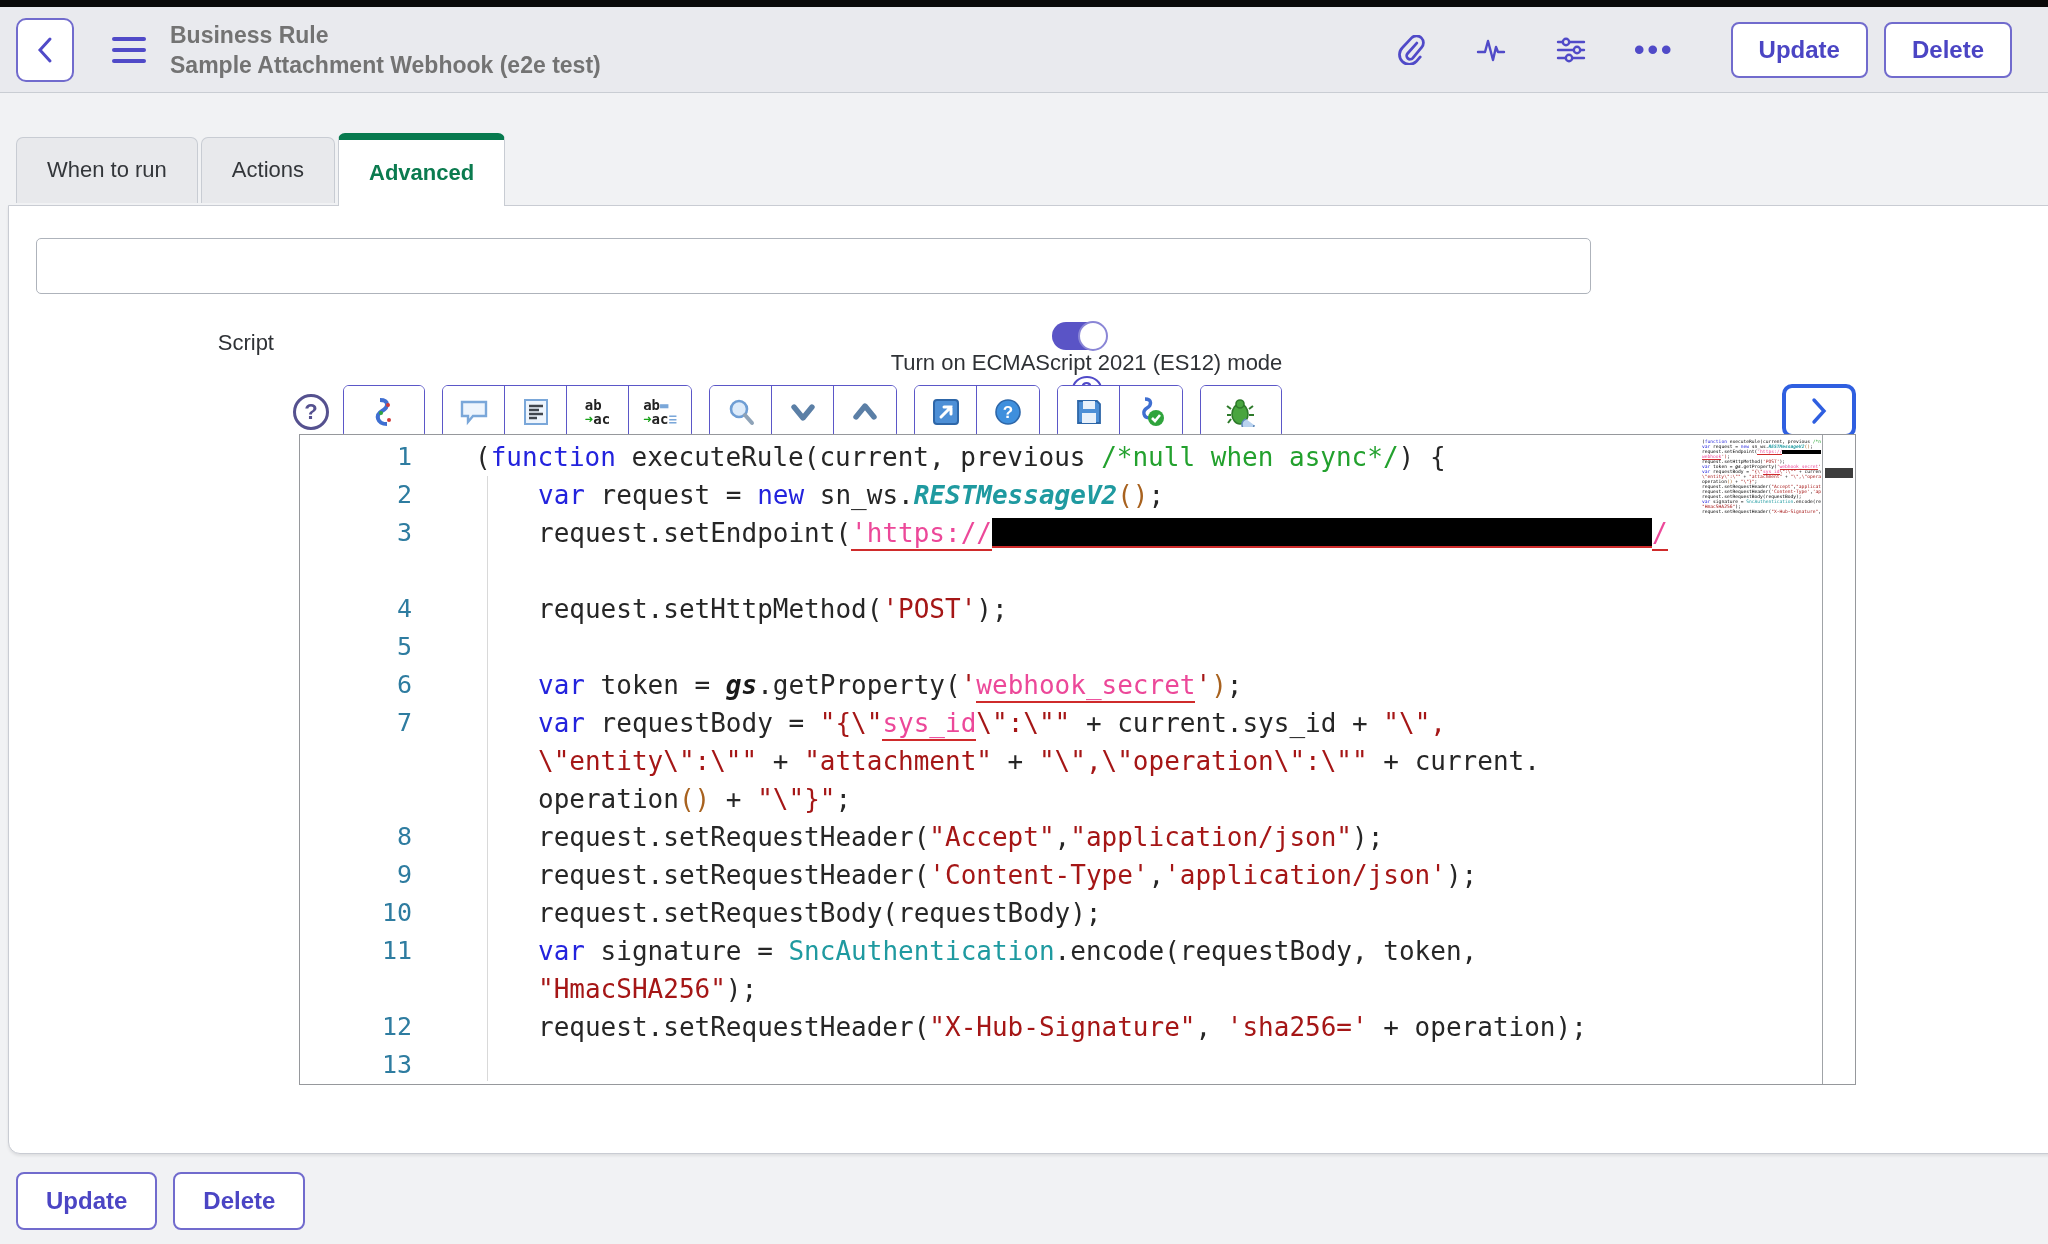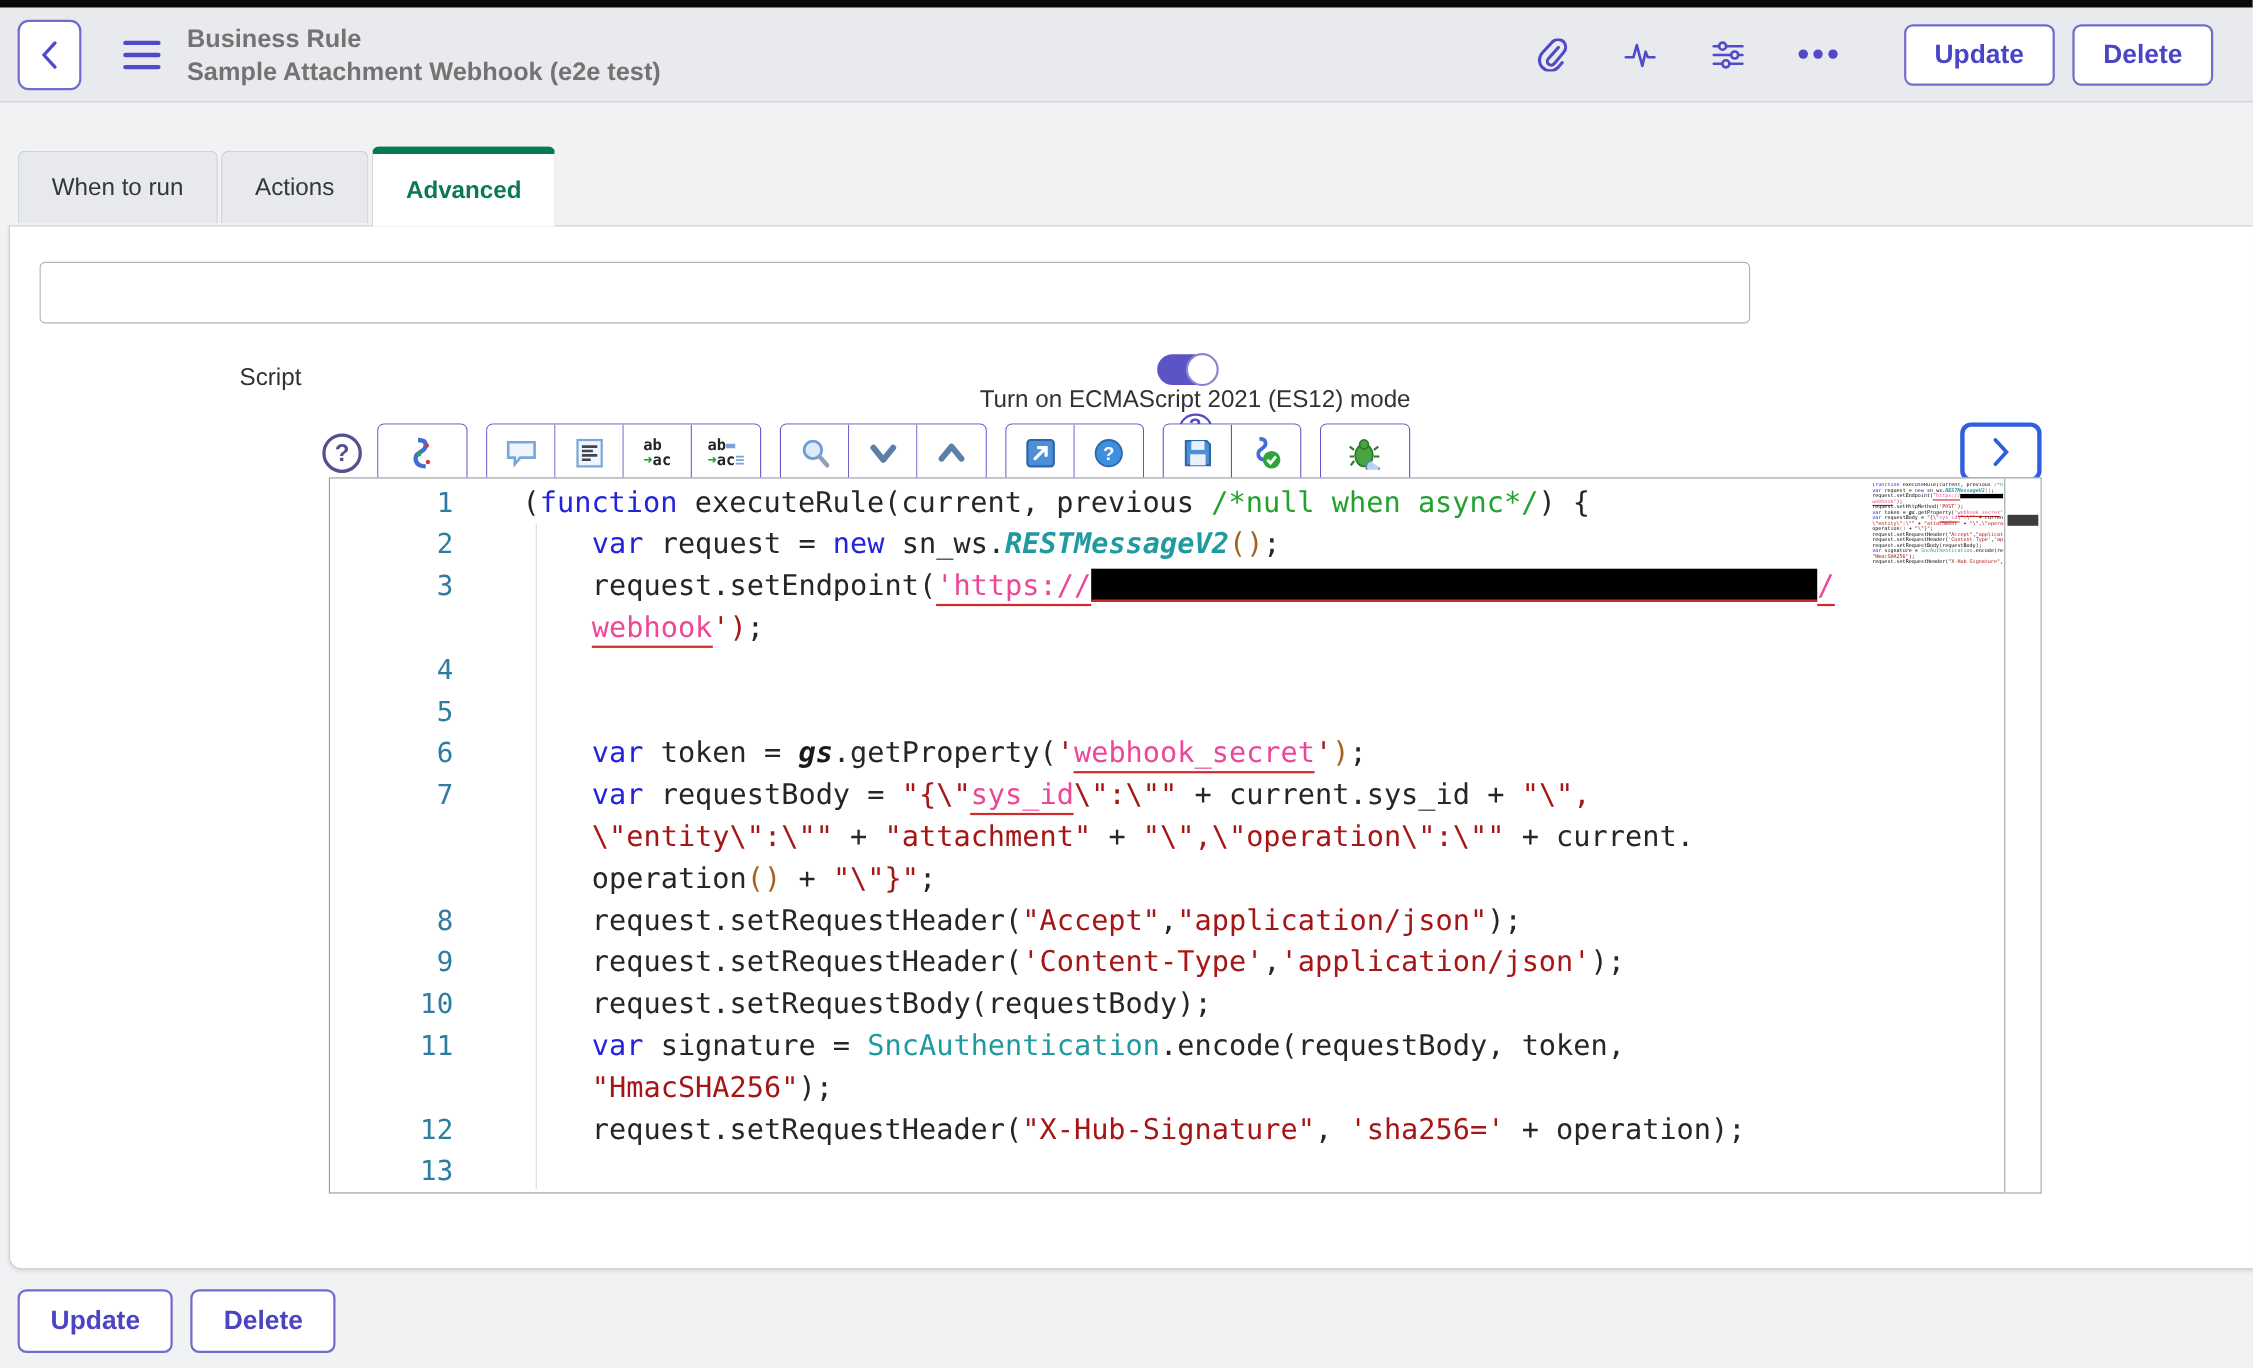--- a/index.html
+++ b/index.html
@@ -294,22 +294,22 @@
             </svg>
         </div>
       </div>
 
       <div class="editor">
         <div class="rows" id="codeRows">
           <div class="indent-guide"></div>
         <div class="code-row"><div class="gut">1</div><div class="ctext"><span class="d">(</span><span class="k">function</span><span class="d"> executeRule(current, previous </span><span class="c">/*null when async*/</span><span class="d">) {</span></div></div>
             <div class="code-row"><div class="gut">2</div><div class="ctext ind"><span class="k">var</span><span class="d"> request = </span><span class="k">new</span><span class="d"> sn_ws.</span><span class="ti">RESTMessageV2</span><span class="br">()</span><span class="d">;</span></div></div>
             <div class="code-row"><div class="gut">3</div><div class="ctext ind"><span class="d">request.setEndpoint(</span><span class="su">'https://</span><span class="redact"></span><span class="su">/</span></div></div>
-            <div class="code-row"><div class="gut"></div><div class="ctext ind"><span class="su">webhook</span><span class="s">')</span><span class="d">;</span></div></div>
-            <div class="code-row"><div class="gut">4</div></div>
+            <div class="code-row"><div class="gut"></div></div>
+            <div class="code-row"><div class="gut">4</div><div class="ctext ind"><span class="d">request.setHttpMethod(</span><span class="s">'POST'</span><span class="d">);</span></div></div>
             <div class="code-row"><div class="gut">5</div><div class="ctext ind"></div></div>
             <div class="code-row"><div class="gut">6</div><div class="ctext ind"><span class="k">var</span><span class="d"> token = </span><span class="b">gs</span><span class="d">.getProperty(</span><span class="s">'</span><span class="su">webhook_secret</span><span class="s">'</span><span class="br">)</span><span class="d">;</span></div></div>
             <div class="code-row"><div class="gut">7</div><div class="ctext ind"><span class="k">var</span><span class="d"> requestBody = </span><span class="s">"{\"</span><span class="su">sys_id</span><span class="s">\":\""</span><span class="d"> + current.sys_id + </span><span class="s">"\",</span></div></div>
             <div class="code-row"><div class="gut"></div><div class="ctext ind"><span class="s">\"entity\":\""</span><span class="d"> + </span><span class="s">"attachment"</span><span class="d"> + </span><span class="s">"\",\"operation\":\""</span><span class="d"> + current.</span></div></div>
             <div class="code-row"><div class="gut"></div><div class="ctext ind"><span class="d">operation</span><span class="br">()</span><span class="d"> + </span><span class="s">"\"}"</span><span class="d">;</span></div></div>
             <div class="code-row"><div class="gut">8</div><div class="ctext ind"><span class="d">request.setRequestHeader(</span><span class="s">"Accept"</span><span class="d">,</span><span class="s">"application/json"</span><span class="d">);</span></div></div>
             <div class="code-row"><div class="gut">9</div><div class="ctext ind"><span class="d">request.setRequestHeader(</span><span class="s">'Content-Type'</span><span class="d">,</span><span class="s">'application/json'</span><span class="d">);</span></div></div>
             <div class="code-row"><div class="gut">10</div><div class="ctext ind"><span class="d">request.setRequestBody(requestBody);</span></div></div>
             <div class="code-row"><div class="gut">11</div><div class="ctext ind"><span class="k">var</span><span class="d"> signature = </span><span class="t">SncAuthentication</span><span class="d">.encode(requestBody, token,</span></div></div>
             <div class="code-row"><div class="gut"></div><div class="ctext ind"><span class="s">"HmacSHA256"</span><span class="d">);</span></div></div>

